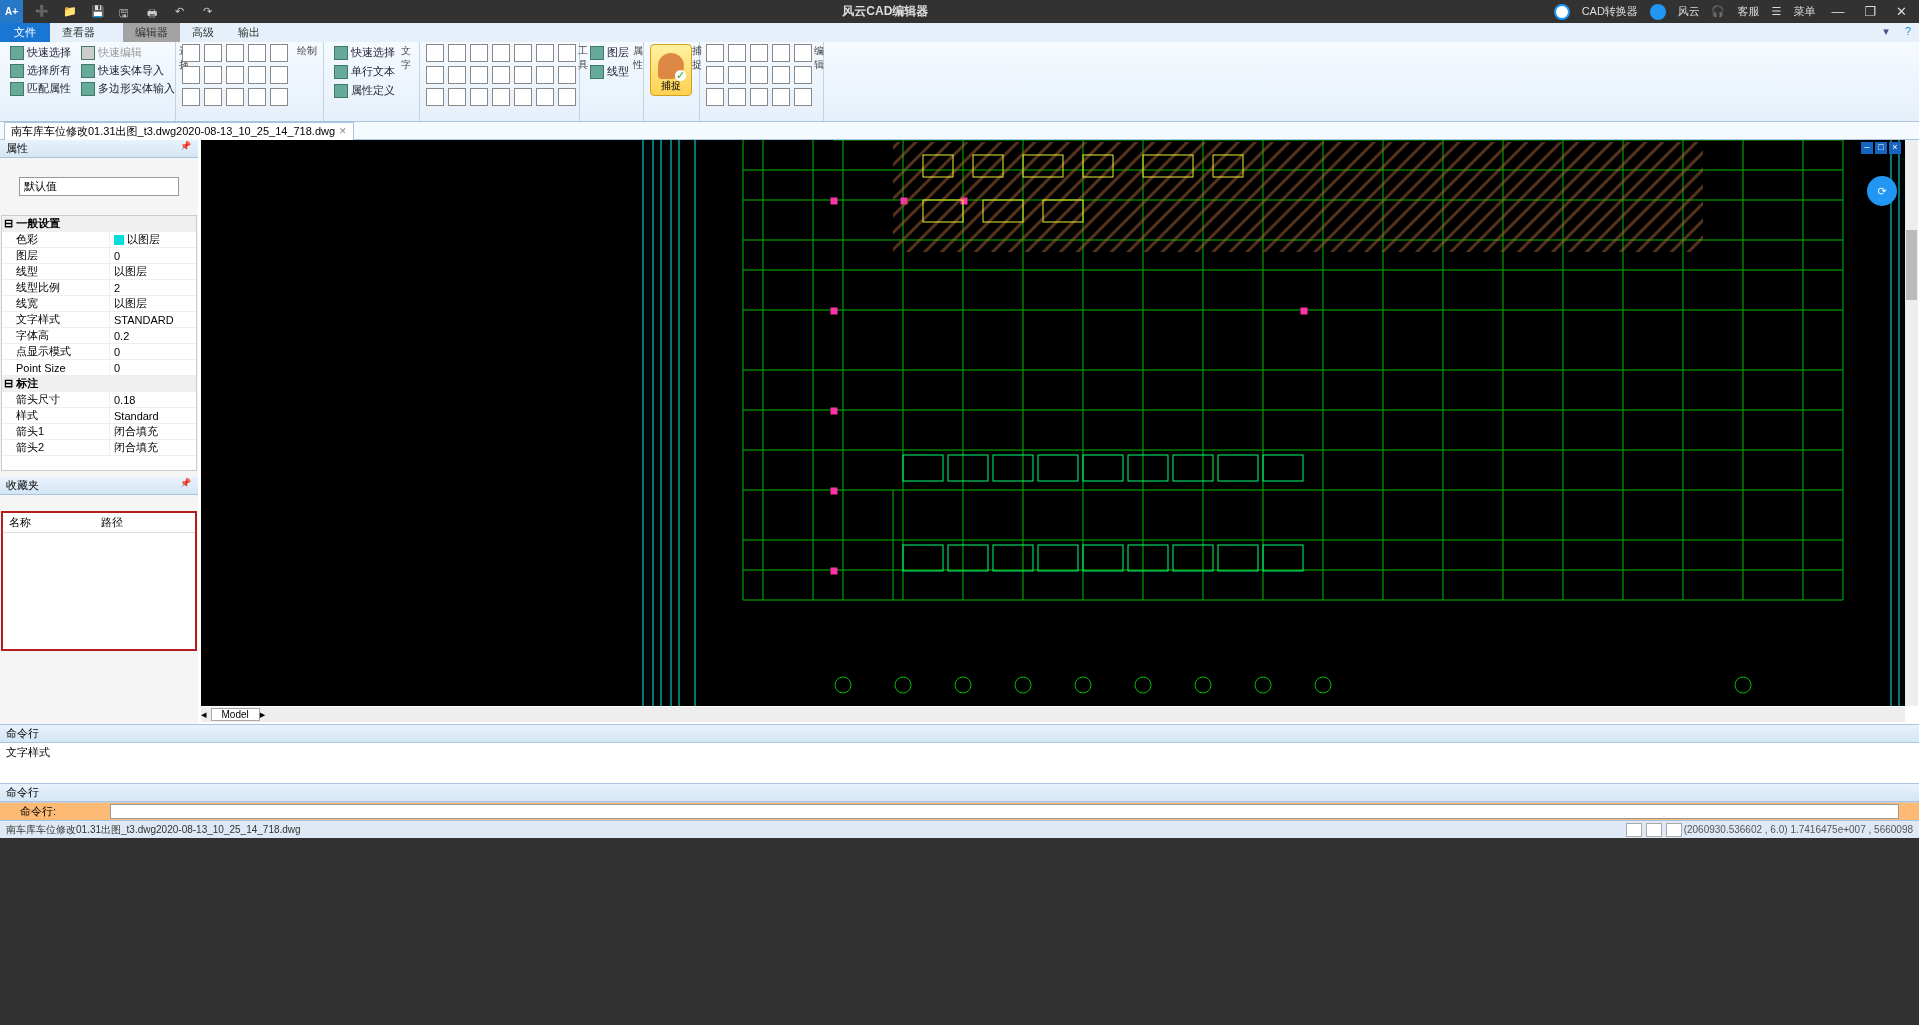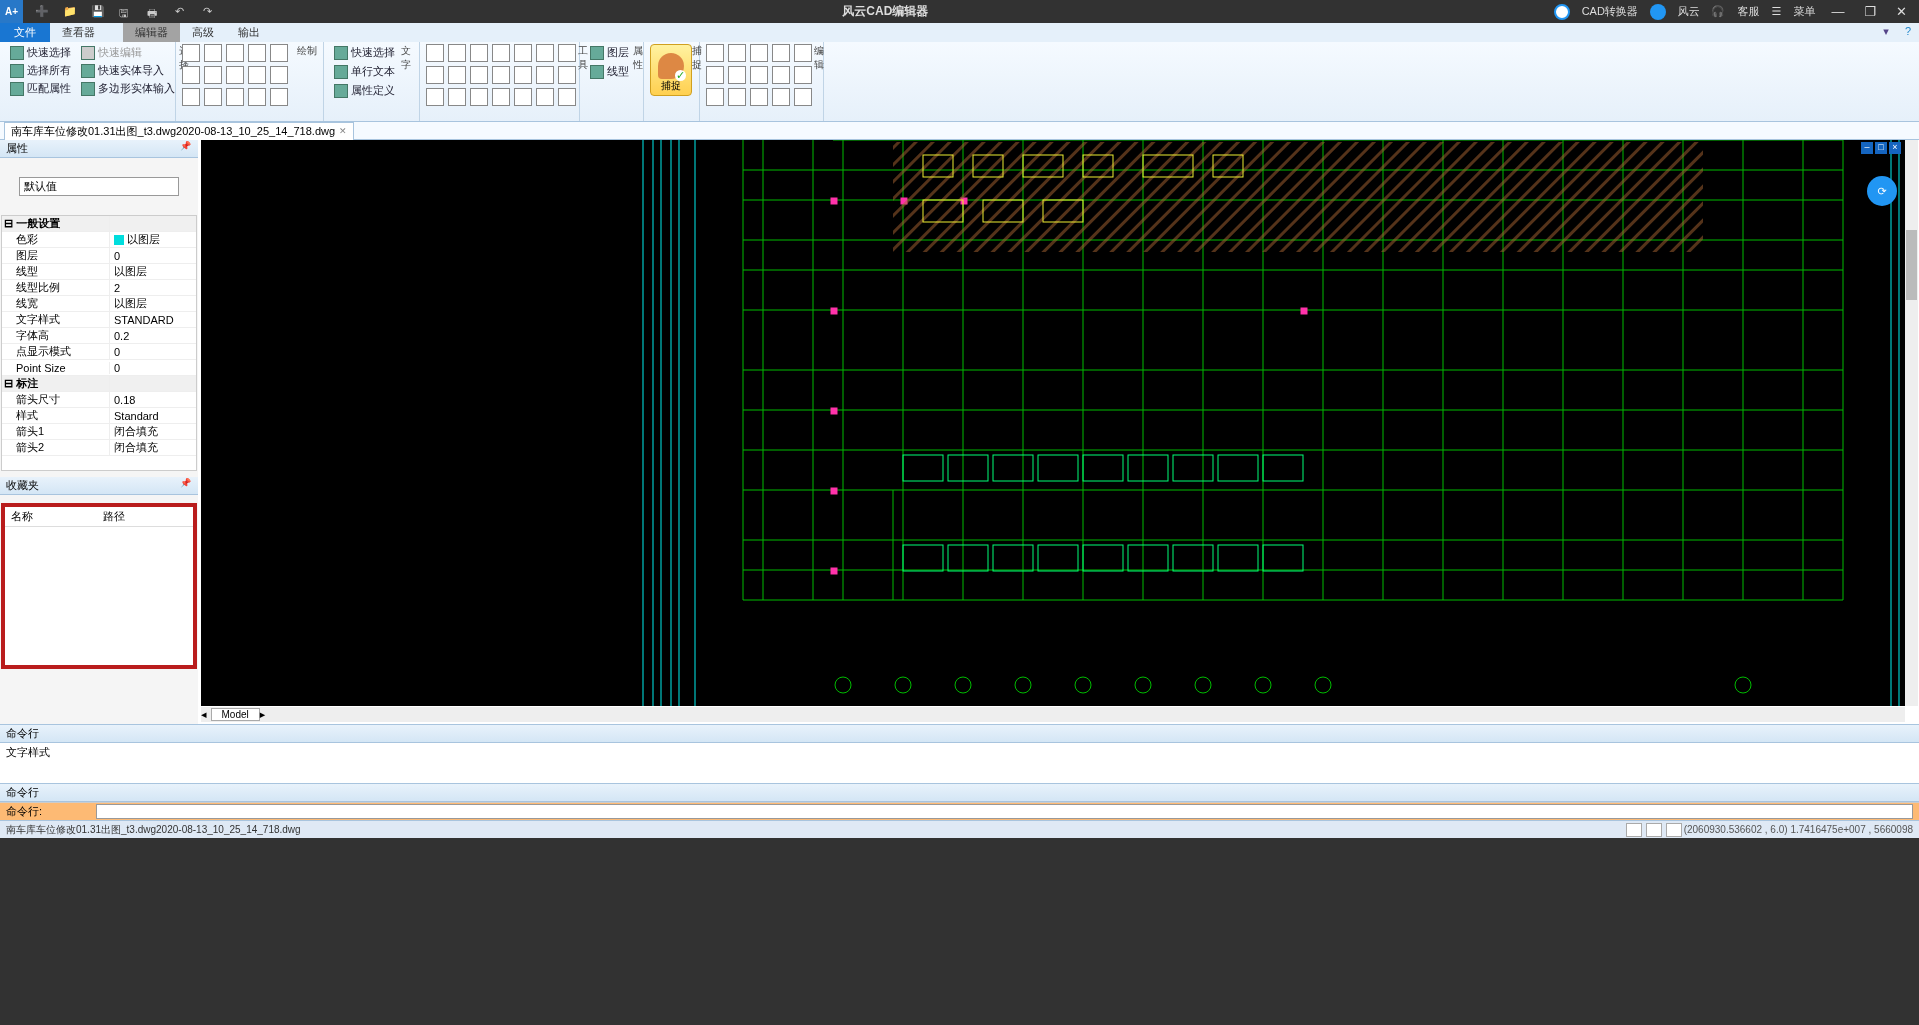--- a/index.html
+++ b/index.html
@@ -48,42 +48,42 @@
 .panelhead { background:linear-gradient(#e8f2fb,#d4e6f5); border-bottom:1px solid #a8c4de; padding:1px 6px; font-size:11px; display:flex; justify-content:space-between; }
 .panelhead .pin { font-size:9px; color:#555; }
 .propselect { border:1px solid #999; background:#fff; padding:1px 4px; margin:19px; font-size:11px; }
 .proplist { flex:1; overflow:auto; background:#fff; border:1px solid #ccc; margin:0 1px; }
 .proprow { display:flex; border-bottom:1px solid #eee; font-size:11px; height:16px; align-items:center; }
 .proprow .k { width:108px; padding-left:14px; border-right:1px solid #eee; }
 .proprow .v { flex:1; padding-left:4px; }
 .proprow.hdr { background:#f0f0f0; font-weight:bold;align-items:flex-end; }
 .proprow.hdr .k { padding-left:2px; }
 .proprow .sw { width:10px; height:10px; background:#0dd; display:inline-block; margin-right:3px; vertical-align:middle; }
-.favlist { height:166px; background:#fff; border:4px solid #b91c1c; margin:8px 1px; }
+.favlist { height:140px; background:#fff; border:2px solid #b91c1c; margin:16px 1px; }
 .favhdr { display:flex; font-size:11px; border-bottom:1px solid #ddd; padding:2px 6px; }
 .favhdr span:first-child { width:92px; }
 
 
 .canvaswrap { flex:1; position:relative; background:#fff; }
 .canvas { position:absolute; left:3px; top:0; right:14px; bottom:18px; background:#000; overflow:hidden; }
 .canvas svg { width:100%; height:100%; }
 .viewctrl { position:absolute; right:18px; top:2px; display:flex; gap:2px; }
 .viewctrl span { width:12px; height:12px; background:#1565c0; color:#fff; font-size:9px; text-align:center; }
 .orbit { position:absolute; right:22px; top:36px; width:30px; height:30px; border-radius:50%; background:#2196f3; display:flex; align-items:center; justify-content:center; color:#fff; }
 .vscroll { position:absolute; right:1px; top:0; width:13px; bottom:18px; background:#eee; }
 .vscroll .thumb { position:absolute; left:1px; right:1px; top:90px; height:70px; background:#bbb; }
 .hscroll { position:absolute; left:3px; right:14px; bottom:2px; height:15px; background:#eee; display:flex; align-items:center; }
 .hscroll .modeltab { background:#fff; border:1px solid #aaa; padding:0 10px; font-size:10px; margin-left:4px; }
 .hscroll .track { flex:1; margin-left:4px; position:relative; }
 
 
 .cmdarea { background:#fdba74; }
 .cmdhead { background:linear-gradient(#e8f2fb,#d4e6f5); padding:1px 6px; font-size:11px; border-top:1px solid #a8c4de; border-bottom:1px solid #a8c4de; }
 .cmdhist { height:40px; padding:2px 6px; font-size:11px; background:#fff; }
-.cmdline { display:flex; align-items:center; padding:1px 6px; font-size:11px; border-top:1px solid #ccc;gap:40px; }
+.cmdline { display:flex; align-items:center; padding:1px 20px; font-size:11px; border-top:1px solid #ccc;gap:40px; }
 .cmdline .prompt { width:50px; }
 .cmdline input { flex:1; border:1px solid #999; height:15px; font-size:11px; padding:0 2px; }
 
 
 .statusbar { height:18px; background:#dfe9f5; border-top:1px solid #a8c4de; display:flex; align-items:center; font-size:10px; padding:0 6px; color:#333; }
 .statusbar .fname { flex:0 0 auto; }
 .statusbar .spacer { flex:1; }
 .statusbar .coords { color:#555; }
 .statusbar .sbtn { margin:0 2px; width:16px; height:14px; background:#fff; border:1px solid #aaa; }
 </style>

